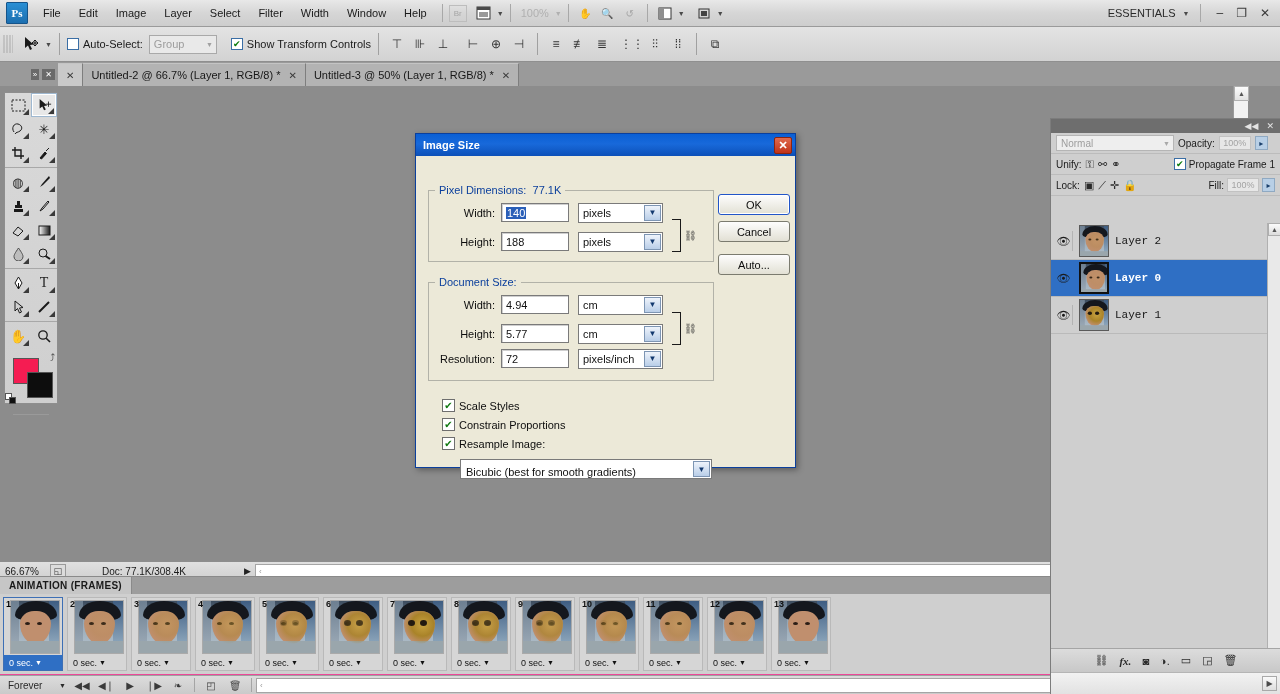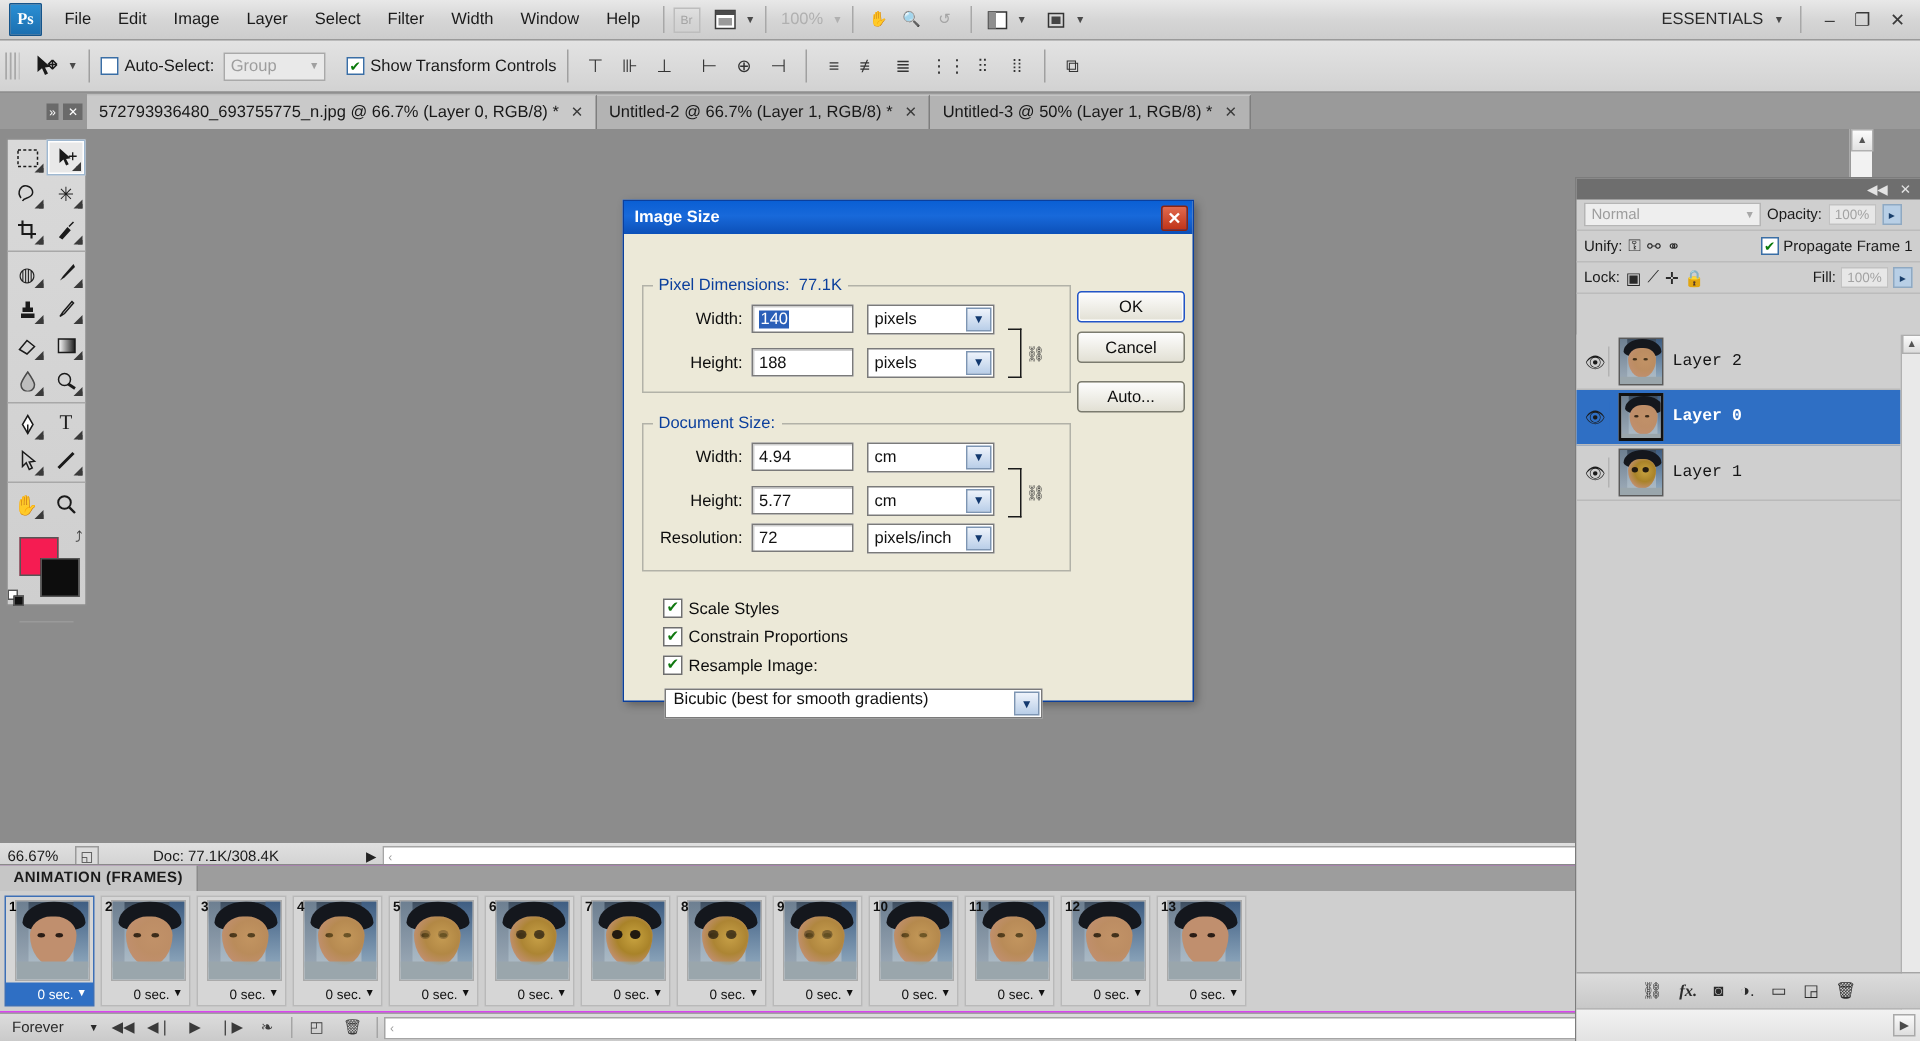--- a/index.html
+++ b/index.html
@@ -149,21 +149,21 @@
     display: flex; align-items: center; justify-content: center; font-size: 9px; color: #3a3a3a; }
   .st-doc { margin-left: 36px; color: #1a1a1a; }
   .st-tri { margin-left: 58px; font-size: 9px; color: #222; }
   .st-rest { flex: 1; height: 15px; margin-left: 4px; margin-right: 2px;
     background: #fff; border: 1px solid #a5a5a5; display: flex; align-items: center;
     padding-left: 3px; font-size: 8px; color: #9a9a9a; }
 
   
   .animpanel {
     position: absolute; left: 0; top: 576px; width: 1248px; height: 118px;
-    background: #d946ef; border-top: 1px solid #8a8a8a;
+    background: #ec4899; border-top: 1px solid #8a8a8a;
   }
   .anim-tabrow { height: 17px; background: #9d9d9d; display: flex; align-items: stretch; }
   .anim-tab {
     background: #c6c6c6; padding: 0 9px; display: flex; align-items: center;
     font-size: 10px; font-weight: bold; color: #1a1a1a; letter-spacing: .3px;
     border-right: 1px solid #8a8a8a;
   }
   .anim-menu { margin-left: auto; padding-right: 6px; display: flex; align-items: center;
     font-size: 9px; color: #2a2a2a; }
   .frames-strip {
@@ -178,21 +178,21 @@
   .frame-num { position: absolute; left: 2px; top: 1px; font-size: 9px;
     color: #111; font-weight: bold; z-index: 3; }
   .frame.sel .frame-num { color: #000; }
   .thumb {
     position: absolute; left: 6px; top: 2px; width: 50px; height: 54px;
     overflow: hidden; background: #cbd2d8; border: 1px solid #aaa;
   }
   .frame-delay {
     position: absolute; left: 0; right: 0; bottom: 0; height: 15px;
     display: flex; align-items: center; justify-content: flex-end;
-    padding-right: 4px; font-size: 9px; color: #111; gap: 2px;
+    padding-right: 20px; font-size: 9px; color: #111; gap: 2px;
     background: #d6d6d6;
   }
   .frame.sel .frame-delay { background: #2f6fc4; color: #fff; }
   .anim-footer {
     position: absolute; left: 0; bottom: 0; width: 1248px; height: 19px;
     background: linear-gradient(to bottom,#dcdcdc,#cacaca);
     border-top: 1px solid #a0a0a0; display: flex; align-items: center; gap: 0;
   }
   .loop-sel { width: 66px; height: 16px; margin-left: 4px; display: flex;
     align-items: center; font-size: 10px; color: #2a2a2a; position: relative; padding-left: 4px; }
@@ -349,23 +349,23 @@
   }
   .dlg-btn.focus { border: 1px solid #2255c8; box-shadow: inset 0 0 0 1px #fff; }
   .chk-row { display: flex; align-items: center; gap: 4px; height: 19px; padding-left: 26px; }
   .chk {
     width: 13px; height: 13px; border: 1px solid #6e6e6e; background: #fff;
     display: flex; align-items: center; justify-content: center;
     font-size: 10px; color: #107810; line-height: 1;
   }
   .chk-label { font-size: 11px; color: #0d0d0d; }
   #resample-dd {
-    position: absolute; left: 27px; top: 303px; width: 252px; height: 20px;
+    position: absolute; left: 44px; top: 303px; width: 252px; height: 20px;
     border: 1px solid #7a7a7a; background: #fff; font-size: 11px; color: #111;
-    display: flex; align-items: flex-start; padding-left: 5px;
+    display: flex; align-items: flex-end; padding-left: 5px;
   }
   #resample-dd .drop {
     position: absolute; right: 1px; top: 1px; width: 17px; height: 16px;
     background: linear-gradient(to bottom,#eef3fb,#b9cee8);
     border: 1px solid #7d95b3; display: flex; align-items: center; justify-content: center;
     font-size: 8px; color: #12386e;
   }
 </style>
 </head>
 <body>
@@ -469,21 +469,20 @@
   <div class="opt-sep"></div>
   <div class="align-btn">⧉</div>
 </div>
 
 <div class="tabbar">
   <div style="width:58px;height:23px;background:#9a9a9a;display:flex;align-items:center;justify-content:flex-end;gap:3px;padding-right:3px;">
     <span style="font-size:8px;background:#6a6a6a;color:#fff;padding:1px 2px;">»</span>
     <span style="font-size:8px;background:#6a6a6a;color:#fff;padding:1px 3px;">✕</span>
   </div>
   <div class="doctab active">
-    <span>572793936480_693755775_n.jpg @ 66.7% (Layer 0, RGB/8) *</span>
     <span class="tabx">✕</span>
   </div>
   <div class="doctab">
     <span>Untitled-2 @ 66.7% (Layer 1, RGB/8) *</span>
     <span class="tabx">✕</span>
   </div>
   <div class="doctab">
     <span>Untitled-3 @ 50% (Layer 1, RGB/8) *</span>
     <span class="tabx">✕</span>
   </div>

